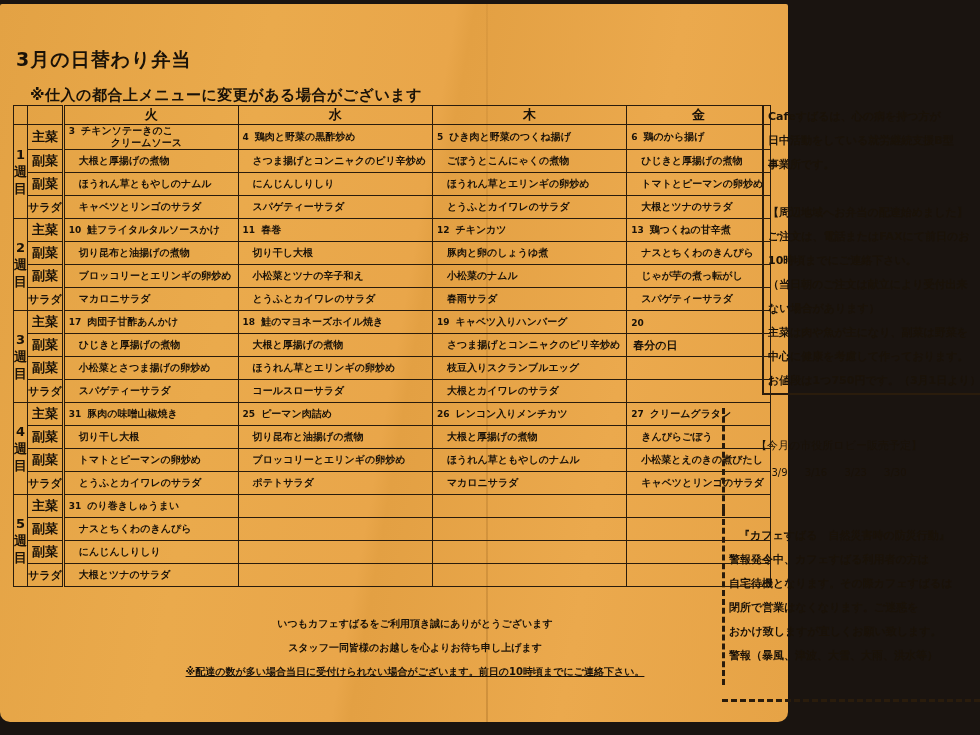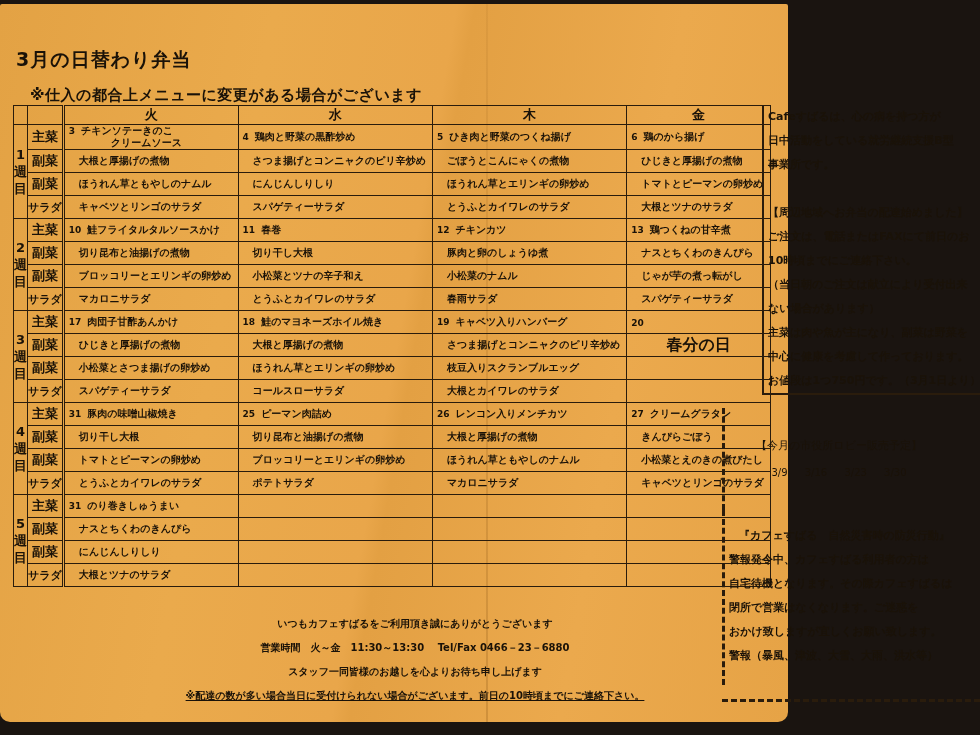--- a/index.html
+++ b/index.html
@@ -42,21 +42,21 @@
   table.menu td.week {
     text-align: center; font-size: 13px; line-height: 17px; width: 22px; padding: 0;
   }
   table.menu td.cat {
     text-align: center; font-size: 13px; width: 32px; padding: 0;
     border-right: 3px double #2a1c0c;
   }
   table.menu td.cat.small { font-size: 11px; }
   table.menu td.main { padding-left: 4px; }
   table.menu td.side { padding-left: 14px; }
-  table.menu td.holiday { text-align: center; font-size: 16px; }
+  table.menu td.holiday { text-align: left; font-size: 11px; }
   .daynum { font-size: 9px; margin-right: 6px; }
   .wrap2 { display: block; padding-left: 42px; line-height: 12px; }
   .row-week-end td { border-bottom: 2px solid #2a1c0c; }
 
   .right {
     position: absolute; left: 762px; top: 101px; width: 250px;
     font-size: 11px; font-weight: bold;
   }
   .right .line { height: 24px; line-height: 24px; padding-left: 4px; white-space: nowrap; }
   .right .under { }
@@ -307,17 +307,16 @@
     <div class="line">警報発令中、カフェすばる利用者の方は</div>
     <div class="line">自宅待機となります。その際カフェすばるは</div>
     <div class="line">閉所で営業はなくなります。ご迷惑を</div>
     <div class="line">おかけ致しますが宜しくお願い致します。</div>
     <div class="line">警報（暴風、津波、大雪、大雨、洪水等）</div>
   </div>
   <div class="disaster-bottom"></div>
 
   <div class="footer">
     <div class="line">いつもカフェすばるをご利用頂き誠にありがとうございます</div>
-    <div class="line">営業時間　火～金　11:30～13:30　 Tel/Fax  0466－23－6880</div>
     <div class="line">スタッフ一同皆様のお越しを心よりお待ち申し上げます</div>
     <div class="line warn">※配達の数が多い場合当日に受付けられない場合がございます。前日の10時頃までにご連絡下さい。</div>
   </div>
 </div>
 
 </body></html>

